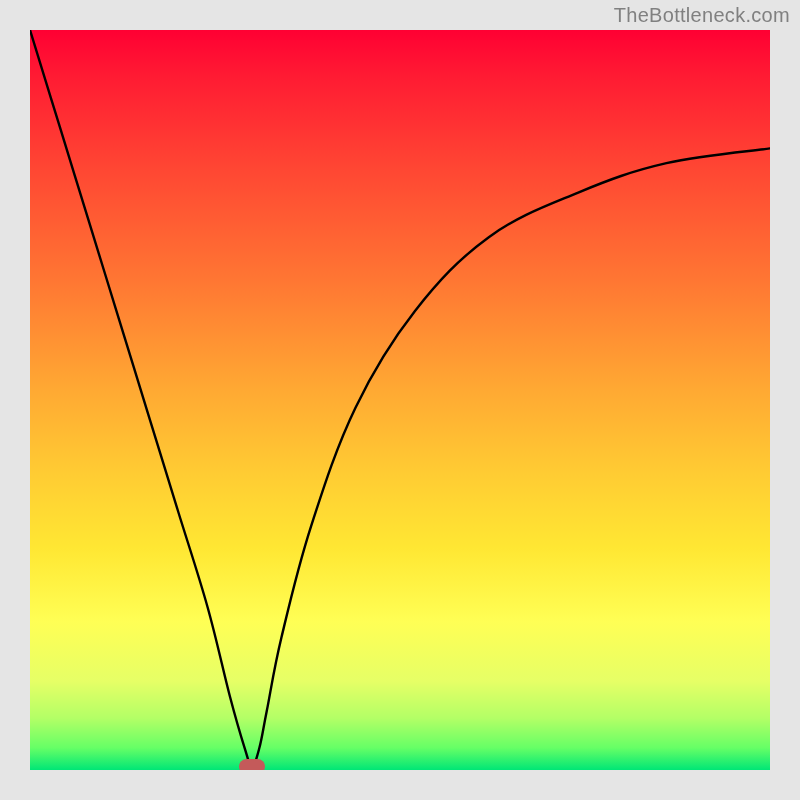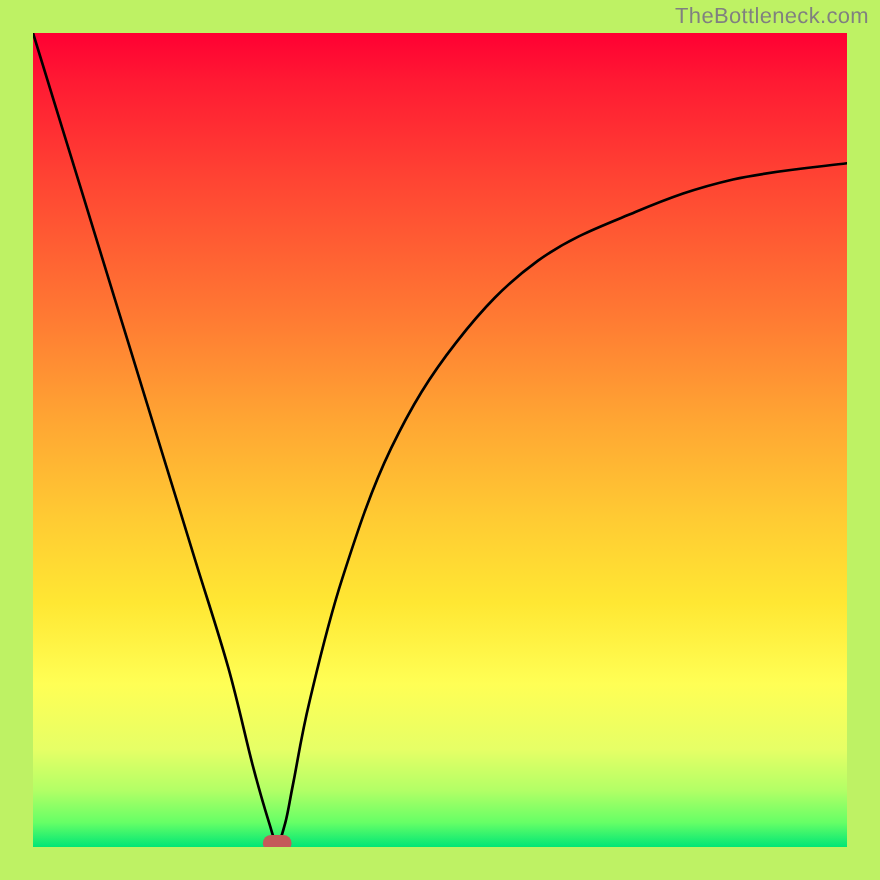--- a/index.html
+++ b/index.html
@@ -8,21 +8,21 @@
     width: 800px;
     height: 800px;
     overflow: hidden;
     background: #000;
     font-family: Arial, Helvetica, sans-serif;
   }
   .frame {
     position: relative;
     width: 800px;
     height: 800px;
-    background: #bef264;
+    background: #e5e5e5;
   }
   .plot-area {
     position: absolute;
     left: 30px;
     top: 30px;
     width: 740px;
     height: 740px;
     
     background: linear-gradient(to bottom,
       #ff0033 0%,

